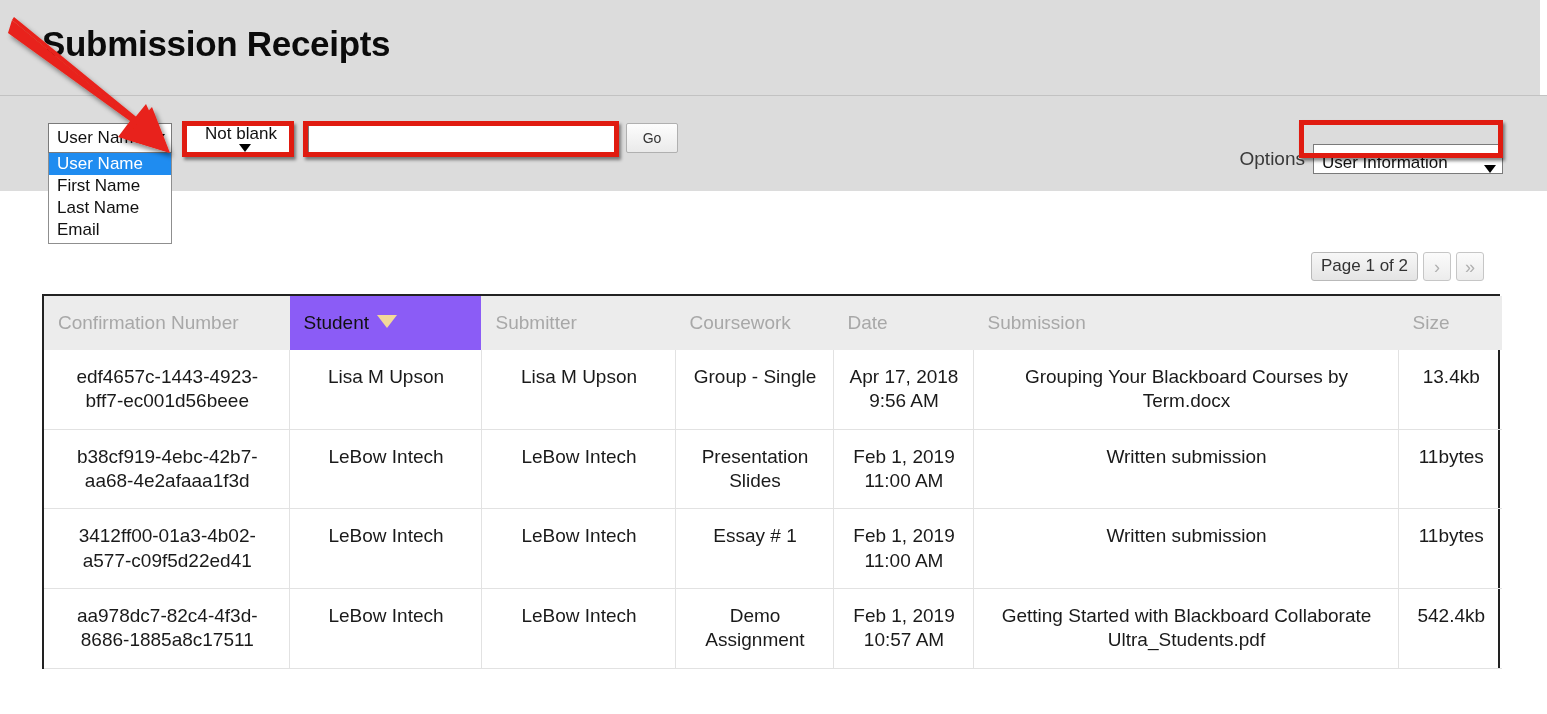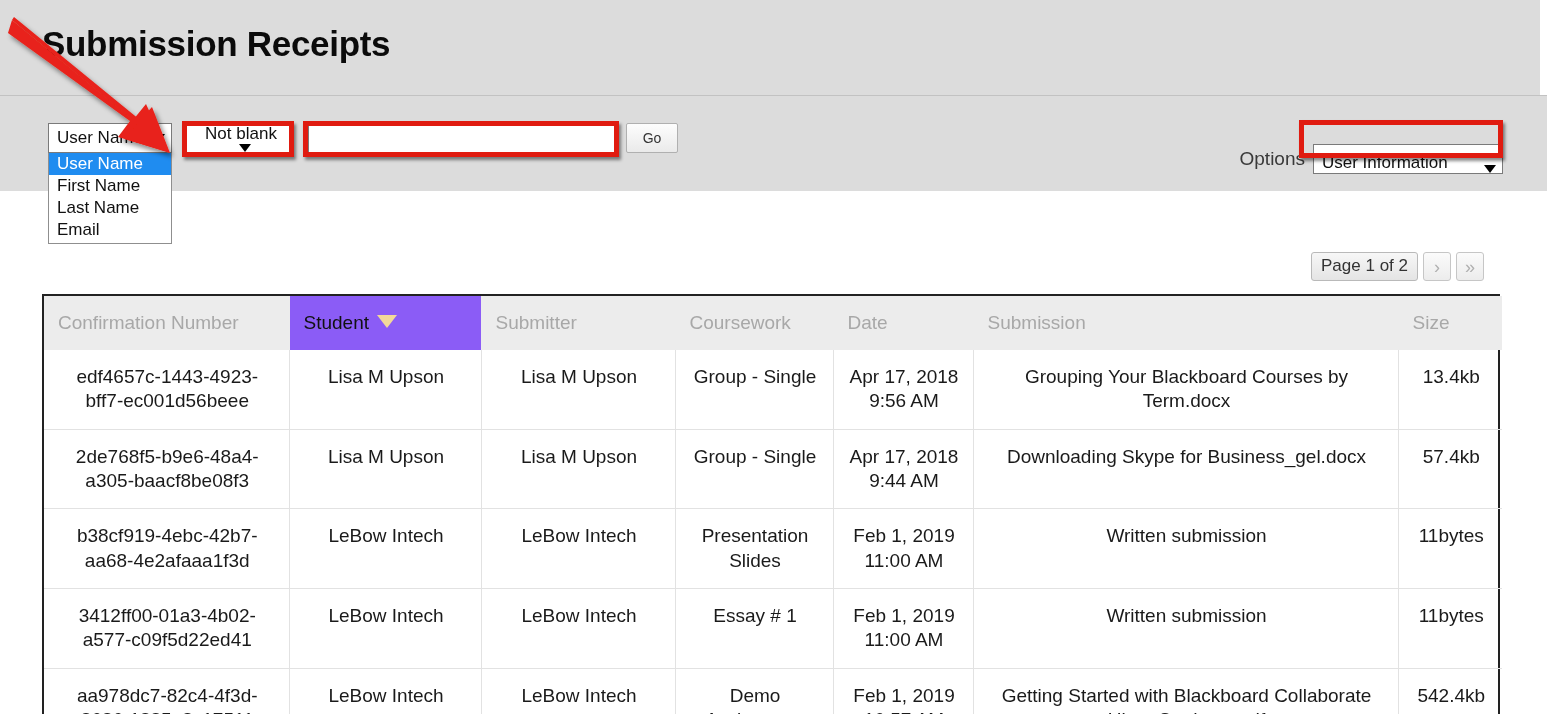--- a/index.html
+++ b/index.html
@@ -323,29 +323,20 @@
         <tr>
           <td>edf4657c-1443-4923-bff7-ec001d56beee</td>
           <td class="c-stud-cell">Lisa M Upson</td>
           <td class="c-subm-cell">Lisa M Upson</td>
           <td>Group - Single</td>
           <td>Apr 17, 2018 9:56 AM</td>
           <td>Grouping Your Blackboard Courses by Term.docx</td>
           <td class="c-size-cell">13.4kb</td>
         </tr>
         <tr>
-          <td>2de768f5-b9e6-48a4-a305-baacf8be08f3</td>
-          <td class="c-stud-cell">Lisa M Upson</td>
-          <td class="c-subm-cell">Lisa M Upson</td>
-          <td>Group - Single</td>
-          <td>Apr 17, 2018 9:44 AM</td>
-          <td>Downloading Skype for Business_gel.docx</td>
-          <td class="c-size-cell">57.4kb</td>
-        </tr>
-        <tr>
           <td>b38cf919-4ebc-42b7-aa68-4e2afaaa1f3d</td>
           <td class="c-stud-cell">LeBow Intech</td>
           <td class="c-subm-cell">LeBow Intech</td>
           <td>Presentation Slides</td>
           <td>Feb 1, 2019 11:00 AM</td>
           <td>Written submission</td>
           <td class="c-size-cell">11bytes</td>
         </tr>
         <tr>
           <td>3412ff00-01a3-4b02-a577-c09f5d22ed41</td>

